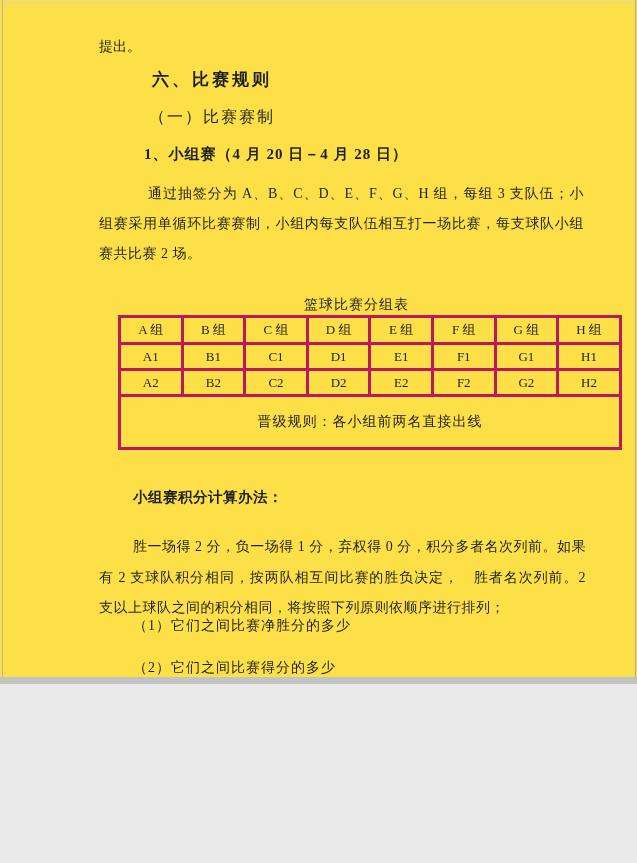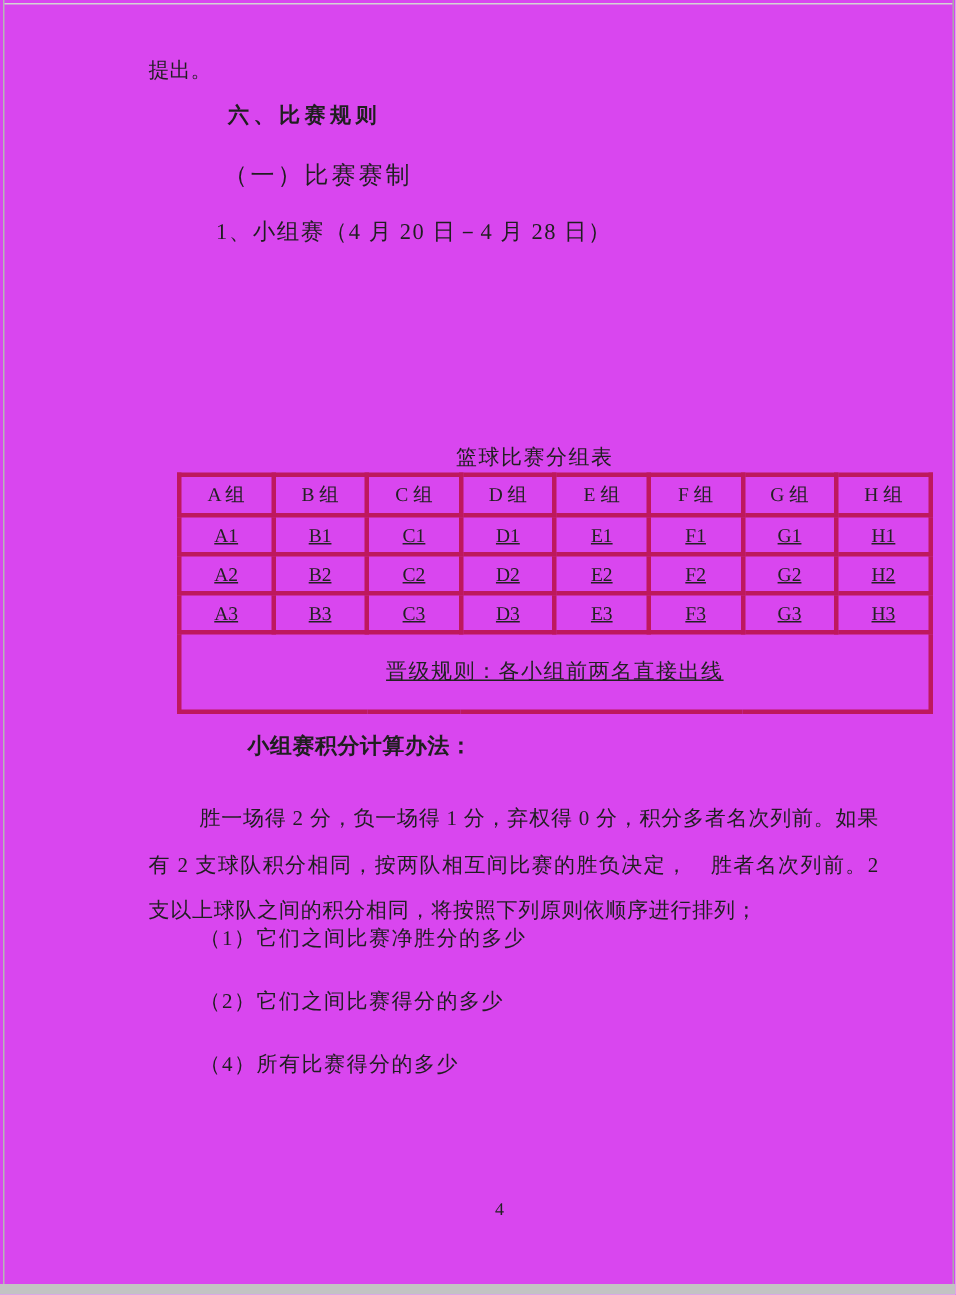--- a/index.html
+++ b/index.html
@@ -3,53 +3,53 @@
 <meta charset="utf-8">
 <style>
   html, body {
     margin: 0;
     padding: 0;
     background: #e9e9e9;
   }
   .page {
     position: relative;
     width: 637px;
-    height: 863px;
-    background: #d946ef;
+    height: 684px;
+    background: #fde047;
     overflow: hidden;
     font-family: "Liberation Serif", "DejaVu Serif", serif;
     color: #1f1f1f;
   }
   
   .edge-left   { position:absolute; left:2px;  top:0; bottom:7px; width:1px;  background:#b6b6b6; }
   .edge-top    { position:absolute; top:2px;   left:3px; right:2px; height:1px; background:#d4d4d4; }
   .edge-right  { position:absolute; right:1px; top:0; bottom:7px; width:1px;  background:#a9a9a9; }
   .edge-bottom { position:absolute; bottom:0;  left:0; right:0;   height:7px; background:#c3c3c3; }
 
   .abs { position: absolute; }
 
   .intro {
     left: 99px; top: 38px;
     font-size: 14px;
   }
   .section-heading {
     left: 152px; top: 68px;
-    font-size: 14px;
+    font-size: 17px;
     font-weight: bold;
     letter-spacing: 3px;
   }
   .subsection-heading {
     left: 149px; top: 107px;
     font-size: 16px;
     letter-spacing: 2px;
   }
   .item-heading {
     left: 144px; top: 145px;
     font-size: 15px;
-    font-weight: normal;
+    font-weight: bold;
     letter-spacing: 1px;
   }
   .para1 {
     left: 99px; top: 179px;
     width: 485px;
     font-size: 14px;
     line-height: 30px;
     text-indent: 49px;
     text-align: justify;
     letter-spacing: 0.5px;
@@ -74,32 +74,31 @@
     border: 3px solid #be185d;
     width: 59.6px;
     text-align: center;
     font-size: 13px;
     font-weight: normal;
     padding: 0;
     font-family: "Liberation Serif", "DejaVu Serif", serif;
     color: #222;
   }
   table.grid th { height: 24px; }
-  table.grid td { height: 23px; text-decoration: underline; }
+  table.grid td { height: 23px; }
   table.grid td.promotion-cell {
     height: 50px;
     font-size: 14px;
     letter-spacing: 1px;
   }
   .points-heading {
     left: 133px; top: 488px;
     font-size: 14.5px;
     font-weight: bold;
     letter-spacing: 0.5px;
-    margin-left: 32px;
   }
   .para2 {
     left: 99px; top: 532px;
     width: 487px;
     font-size: 14px;
     line-height: 30.5px;
     text-indent: 34px;
     text-align: justify;
     letter-spacing: 0.5px;
   }
@@ -133,20 +132,21 @@
   <div class="edge-bottom"></div>
 
   <div class="abs intro">提出。</div>
 
   <div class="abs section-heading">六、比赛规则</div>
 
   <div class="abs subsection-heading">（一）比赛赛制</div>
 
   <div class="abs item-heading">1、小组赛（4 月 20 日－4 月 28 日）</div>
 
+  <div class="abs para1">通过抽签分为 A、B、C、D、E、F、G、H 组，每组 3 支队伍；小组赛采用单循环比赛赛制，小组内每支队伍相互打一场比赛，每支球队小组赛共比赛 2 场。</div>
 
   <div class="abs table-title">篮球比赛分组表</div>
 
   <div class="abs grouping-table">
     <table class="grid">
       <thead>
         <tr>
           <th>A 组</th>
           <th>B 组</th>
           <th>C 组</th>
@@ -172,30 +172,20 @@
           <td>A2</td>
           <td>B2</td>
           <td>C2</td>
           <td>D2</td>
           <td>E2</td>
           <td>F2</td>
           <td>G2</td>
           <td>H2</td>
         </tr>
         <tr>
-          <td>A3</td>
-          <td>B3</td>
-          <td>C3</td>
-          <td>D3</td>
-          <td>E3</td>
-          <td>F3</td>
-          <td>G3</td>
-          <td>H3</td>
-        </tr>
-        <tr>
           <td class="promotion-cell" colspan="8">晋级规则：各小组前两名直接出线</td>
         </tr>
       </tbody>
     </table>
   </div>
 
   <div class="abs points-heading">小组赛积分计算办法：</div>
 
   <div class="abs para2">胜一场得 2 分，负一场得 1 分，弃权得 0 分，积分多者名次列前。如果有 2 支球队积分相同，按两队相互间比赛的胜负决定，　胜者名次列前。2 支以上球队之间的积分相同，将按照下列原则依顺序进行排列；</div>
 

